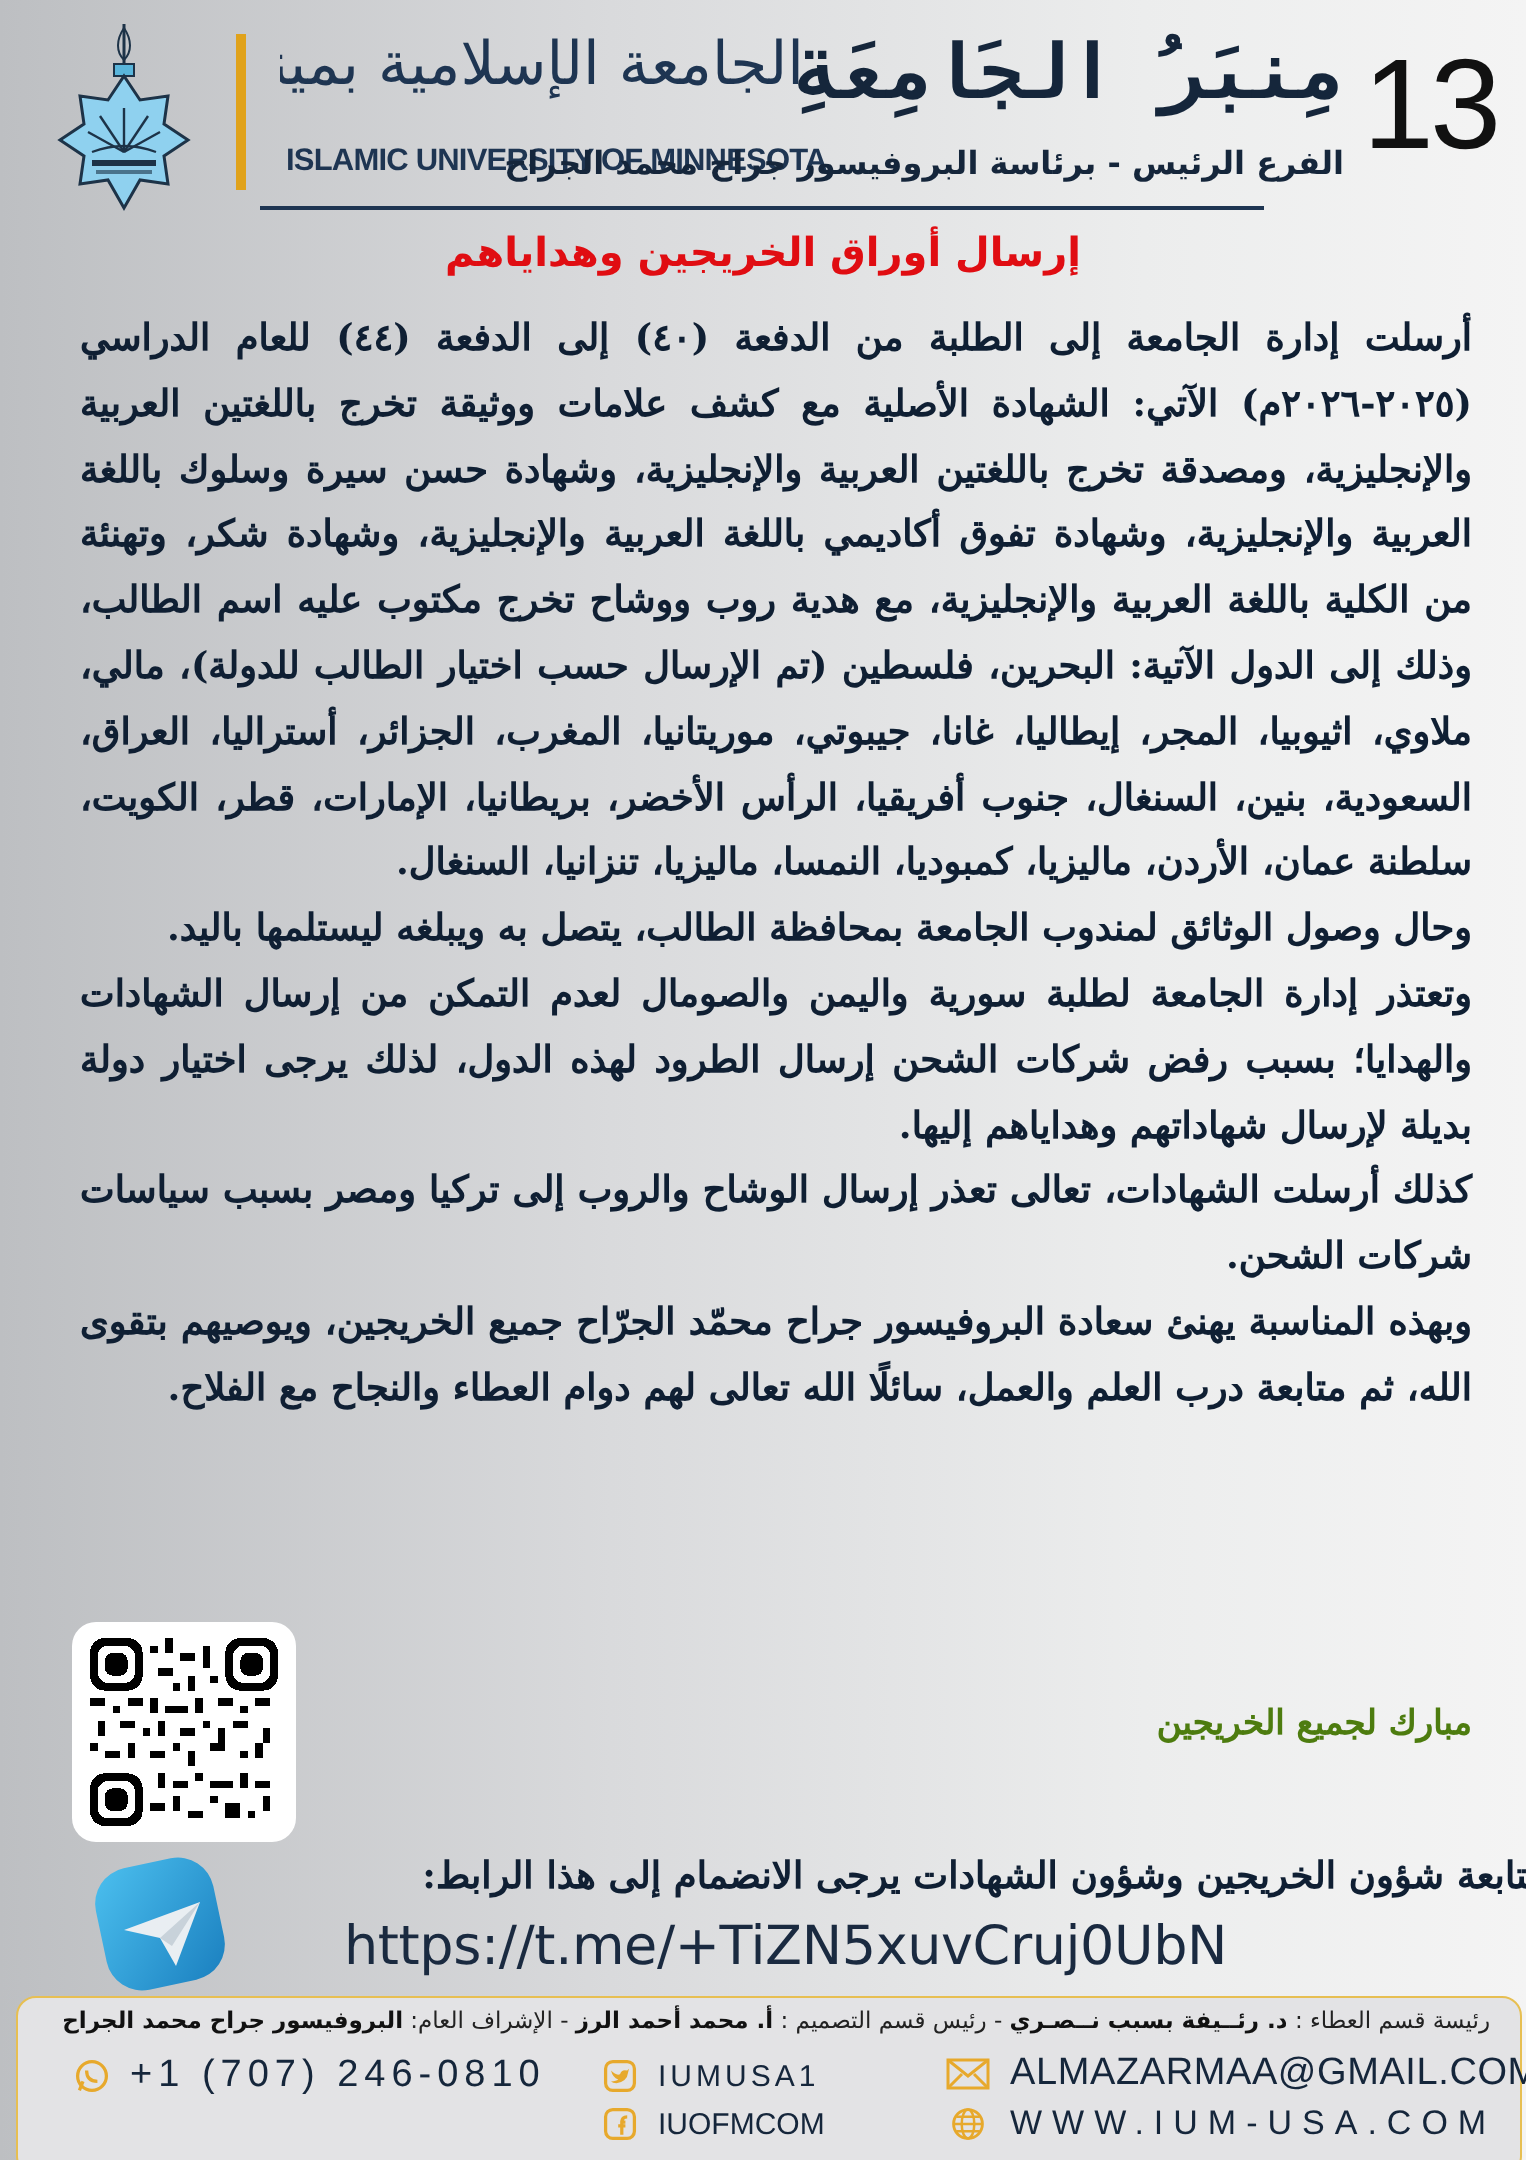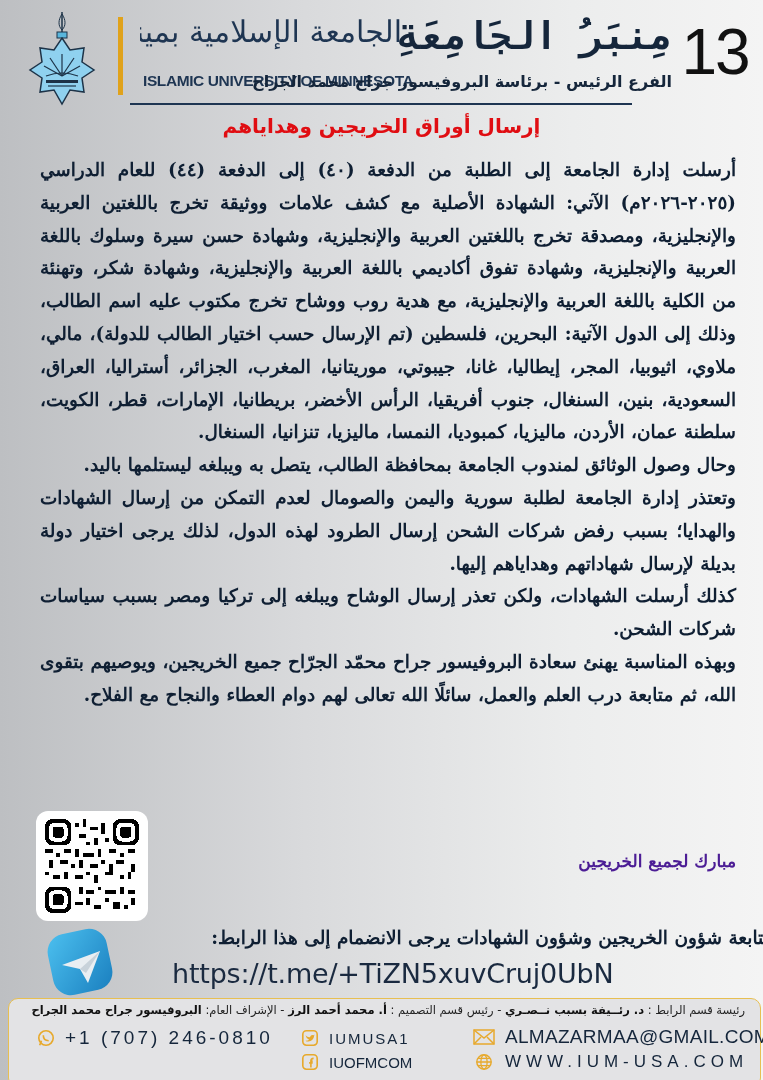--- a/index.html
+++ b/index.html
@@ -48,21 +48,21 @@
   .article {
     position: absolute; left: 40px; top: 154px; width: 696px;
     direction: rtl; text-align: justify; text-align-last: right;
     font-family: "DejaVu Serif", serif; font-weight: bold;
     font-size: 18.4px; line-height: 32.8px; color: #0f1f33;
   }
   .article p { margin: 0; }
   .congrats {
     position: absolute; left: 300px; top: 851px; width: 436px; direction: rtl;
     text-align: right; font-family: "DejaVu Serif", serif; font-weight: bold;
-    font-size: 17px; color: #4c1d95;
+    font-size: 17px; color: #4d7c0f;
   }
   .qr {
     position: absolute; left: 36px; top: 811px; width: 112px; height: 110px;
     background: #fff; border-radius: 12px; padding: 8px;
   }
   .telegram-icon { position: absolute; left: 42px; top: 925px; width: 75px; height: 75px; }
   .join-text {
     position: absolute; left: 160px; top: 927px; width: 576px; direction: rtl;
     text-align: right; font-family: "DejaVu Serif", serif; font-weight: bold;
     font-size: 18.5px; color: #0f1f33; margin-left: 44px;
@@ -118,21 +118,21 @@
   <div class="issue-num">13</div>
   <div class="header-rule"></div>
 </div>
 
 <div class="page-title">إرسال أوراق الخريجين وهداياهم</div>
 
 <div class="article">
   <p>أرسلت إدارة الجامعة إلى الطلبة من الدفعة (٤٠) إلى الدفعة (٤٤) للعام الدراسي (٢٠٢٥-٢٠٢٦م) الآتي: الشهادة الأصلية مع كشف علامات ووثيقة تخرج باللغتين العربية والإنجليزية، ومصدقة تخرج باللغتين العربية والإنجليزية، وشهادة حسن سيرة وسلوك باللغة العربية والإنجليزية، وشهادة تفوق أكاديمي باللغة العربية والإنجليزية، وشهادة شكر، وتهنئة من الكلية باللغة العربية والإنجليزية، مع هدية روب ووشاح تخرج مكتوب عليه اسم الطالب، وذلك إلى الدول الآتية: البحرين، فلسطين (تم الإرسال حسب اختيار الطالب للدولة)، مالي، ملاوي، اثيوبيا، المجر، إيطاليا، غانا، جيبوتي، موريتانيا، المغرب، الجزائر، أستراليا، العراق، السعودية، بنين، السنغال، جنوب أفريقيا، الرأس الأخضر، بريطانيا، الإمارات، قطر، الكويت، سلطنة عمان، الأردن، ماليزيا، كمبوديا، النمسا، ماليزيا، تنزانيا، السنغال.</p>
   <p>وحال وصول الوثائق لمندوب الجامعة بمحافظة الطالب، يتصل به ويبلغه ليستلمها باليد.</p>
   <p>وتعتذر إدارة الجامعة لطلبة سورية واليمن والصومال لعدم التمكن من إرسال الشهادات والهدايا؛ بسبب رفض شركات الشحن إرسال الطرود لهذه الدول، لذلك يرجى اختيار دولة بديلة لإرسال شهاداتهم وهداياهم إليها.</p>
-  <p>كذلك أرسلت الشهادات، ولكن تعذر إرسال الوشاح ويبلغه إلى تركيا ومصر بسبب سياسات شركات الشحن.</p>
+  <p>كذلك أرسلت الشهادات، تعالى تعذر إرسال الوشاح والروب إلى تركيا ومصر بسبب سياسات شركات الشحن.</p>
   <p>وبهذه المناسبة يهنئ سعادة البروفيسور جراح محمّد الجرّاح جميع الخريجين، ويوصيهم بتقوى الله، ثم متابعة درب العلم والعمل، سائلًا الله تعالى لهم دوام العطاء والنجاح مع الفلاح.</p>
 </div>
 
 <div class="qr">
   <svg viewBox="0 0 25 25" width="96" height="94" shape-rendering="crispEdges">
     <g fill="#000">
       <rect x="0" y="0" width="7" height="7" rx="2"></rect>
         <rect x="1" y="1" width="5" height="5" rx="1.5" fill="#fff"></rect>
         <rect x="2" y="2" width="3" height="3" rx="1"></rect>
       <rect x="18" y="0" width="7" height="7" rx="2"></rect>
@@ -204,21 +204,21 @@
   </defs>
   <rect x="8" y="6" width="60" height="62" rx="18" fill="url(#tg)" transform="rotate(-12 38 37)"></rect>
   <path d="M20 40 L58 26 L46 58 L38 44 Z" fill="#e9eef2"></path>
   <path d="M38 44 L58 26 L44 48 Z" fill="#c8d2da"></path>
 </svg>
 <div class="join-text">لمتابعة شؤون الخريجين وشؤون الشهادات يرجى الانضمام إلى هذا الرابط:</div>
 <div class="join-link">https://t.me/+TiZN5xuvCruj0UbN</div>
 
 <div class="footer">
   <div class="credits">
-    <span>رئيسة قسم الرابط : </span><b>د. رئــيفة بسبب نــصـري</b><span> - رئيس قسم التصميم : </span><b>أ. محمد أحمد الرز</b><span> - الإشراف العام: </span><b>البروفيسور جراح محمد الجراح</b>
+    <span>رئيسة قسم العطاء : </span><b>د. رئــيفة بسبب نــصـري</b><span> - رئيس قسم التصميم : </span><b>أ. محمد أحمد الرز</b><span> - الإشراف العام: </span><b>البروفيسور جراح محمد الجراح</b>
   </div>
 
   <div class="contact c-phone">
     <svg class="ico" viewBox="0 0 20 20">
       <circle cx="10" cy="10" r="8" fill="none" stroke="#e7a92c" stroke-width="1.8"></circle>
       <path d="M3 18 L5 13" stroke="#e7a92c" stroke-width="1.8"></path>
       <path d="M7 7 Q7 13 13 13" fill="none" stroke="#e7a92c" stroke-width="1.8"></path>
     </svg>
     <span>+1 (707) 246-0810</span>
   </div>

